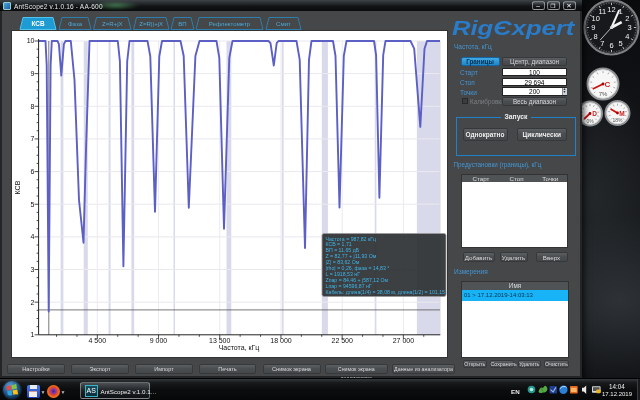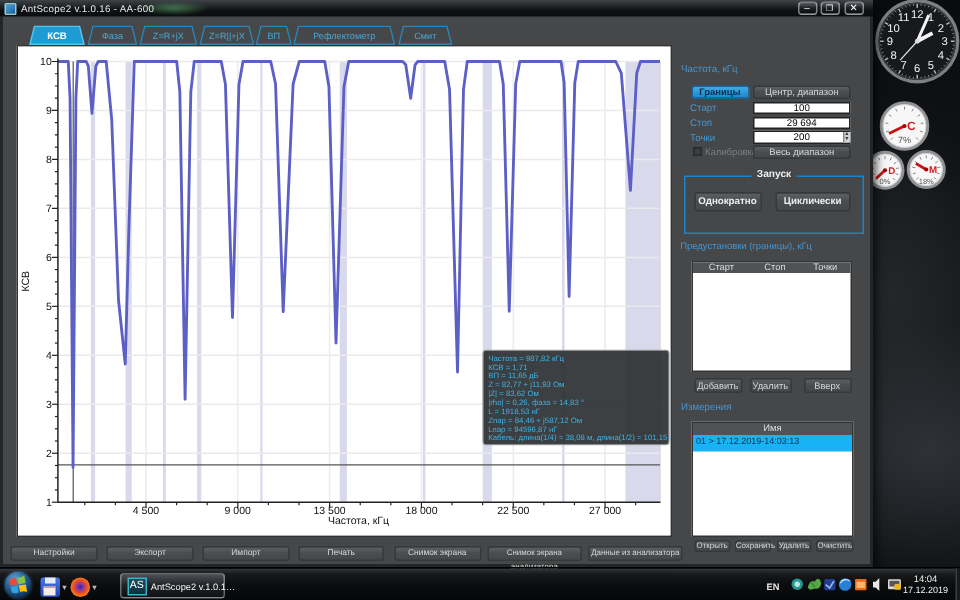--- a/index.html
+++ b/index.html
@@ -168,20 +168,23 @@
       <text x="112.25" y="9" font-size="6.1" fill="#4aa8d8" text-anchor="middle">Z=R+jX</text>
       <path d="M136.5,0.5 L166,0.5 L169,12.5 L133.5,12.5 Z" fill="none" stroke="#2a85b8" stroke-width="0.9"></path>
       <text x="151.25" y="9" font-size="6.1" fill="#4aa8d8" text-anchor="middle">Z=R||+jX</text>
       <path d="M174,0.5 L191,0.5 L194,12.5 L171,12.5 Z" fill="none" stroke="#2a85b8" stroke-width="0.9"></path>
       <text x="182.5" y="9" font-size="6.1" fill="#4aa8d8" text-anchor="middle">ВП</text>
       <path d="M199,0.5 L260,0.5 L263,12.5 L196,12.5 Z" fill="none" stroke="#2a85b8" stroke-width="0.9"></path>
       <text x="229.5" y="9" font-size="6.1" fill="#4aa8d8" text-anchor="middle">Рефлектометр</text>
       <path d="M269,0.5 L298,0.5 L301,12.5 L266,12.5 Z" fill="none" stroke="#2a85b8" stroke-width="0.9"></path>
       <text x="283.5" y="9" font-size="6.1" fill="#4aa8d8" text-anchor="middle">Смит</text>
     </svg>
+ <div class="abs" style="left:452px;top:15.5px;width:126px;height:25px;overflow:hidden">
+   <div style="font-style:italic;font-weight:bold;font-size:21px;color:#2a7cc8;transform:scaleX(1.22);transform-origin:left top;white-space:nowrap">RigЄxpert</div>
+ </div>
  <div class="abs" style="left:11px;top:30px;width:437px;height:328px;background:#fff;border:1px solid #333"></div>
  <svg width="435" height="326" viewBox="12 31 435 326" style="position:absolute;left:12px;top:31px" xmlns="http://www.w3.org/2000/svg">
 <rect x="12" y="31" width="435" height="326" fill="#ffffff"></rect>
 <rect x="60.6" y="41" width="2.8" height="293.8" fill="#d9d9ec"></rect>
       <rect x="83.7" y="41" width="4.1" height="293.8" fill="#d9d9ec"></rect>
       <rect x="108.6" y="41" width="2.0" height="293.8" fill="#d9d9ec"></rect>
       <rect x="131.4" y="41" width="2.8" height="293.8" fill="#d9d9ec"></rect>
       <rect x="173.5" y="41" width="1.5" height="293.8" fill="#d9d9ec"></rect>
       <rect x="226.5" y="41" width="4.8" height="293.8" fill="#d9d9ec"></rect>
       <rect x="281.9" y="41" width="1.7" height="293.8" fill="#d9d9ec"></rect>

